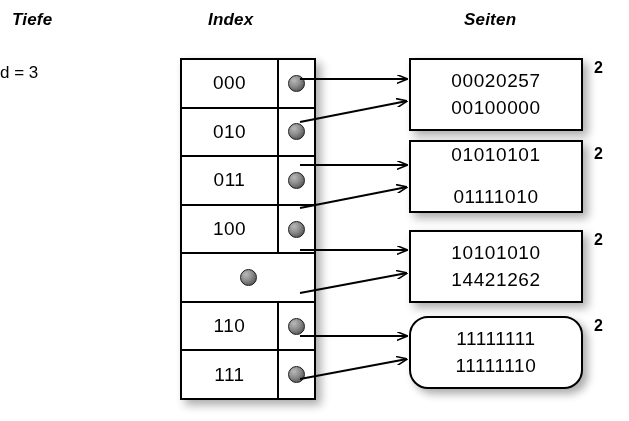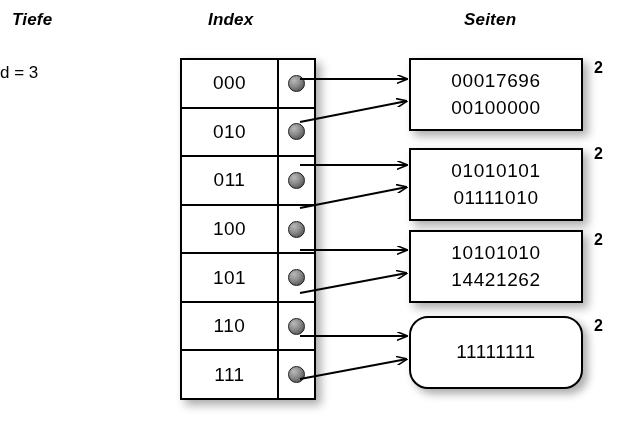--- a/index.html
+++ b/index.html
@@ -96,21 +96,21 @@
     box-sizing: border-box;
     border: 2.5px solid #000;
     background: #ffffff;
     box-shadow: 5px 5px 9px rgba(0,0,0,0.33);
     display: flex;
     flex-direction: column;
     align-items: center;
     justify-content: center;
   }
   #page-0 { top: 58px; }
-  #page-1 { top: 148px; }
+  #page-1 { top: 140px; justify-content: space-between; }
   #page-2 { top: 230px; }
   #page-3 { top: 316px; border-radius: 19px; }
   .page-line {
     font-size: 19px;
     font-weight: 500;
     letter-spacing: 0.6px;
     line-height: 1.42;
   }
 
   
@@ -168,21 +168,20 @@
   </div>
 
   <div class="index-row">
     <div class="index-key">100</div>
     <div class="index-ptr">
       <span class="ptr-dot"></span>
     </div>
   </div>
 
   <div class="index-row">
-    <div class="index-key">101</div>
     <div class="index-ptr">
       <span class="ptr-dot"></span>
     </div>
   </div>
 
   <div class="index-row">
     <div class="index-key">110</div>
     <div class="index-ptr">
       <span class="ptr-dot"></span>
     </div>
@@ -191,33 +190,34 @@
   <div class="index-row">
     <div class="index-key">111</div>
     <div class="index-ptr">
       <span class="ptr-dot"></span>
     </div>
   </div>
 
 </div>
 
 <div class="page-box" id="page-0">
-  <div class="page-line">00017696</div>
+  <div class="page-line">00020257</div>
   <div class="page-line">00100000</div>
 </div>
 <div class="page-box" id="page-1">
   <div class="page-line">01010101</div>
   <div class="page-line">01111010</div>
 </div>
 <div class="page-box" id="page-2">
   <div class="page-line">10101010</div>
   <div class="page-line">14421262</div>
 </div>
 <div class="page-box" id="page-3">
   <div class="page-line">11111111</div>
+  <div class="page-line">11111110</div>
 </div>
 
 <div class="page-count" id="count-0">2</div>
 <div class="page-count" id="count-1">2</div>
 <div class="page-count" id="count-2">2</div>
 <div class="page-count" id="count-3">2</div>
 
 <svg id="arrow-layer" width="629" height="421" viewBox="0 0 629 421">
   <defs>
     <marker id="ah" markerWidth="11" markerHeight="9" refX="10.5" refY="4.5" orient="auto" markerUnits="userSpaceOnUse">

